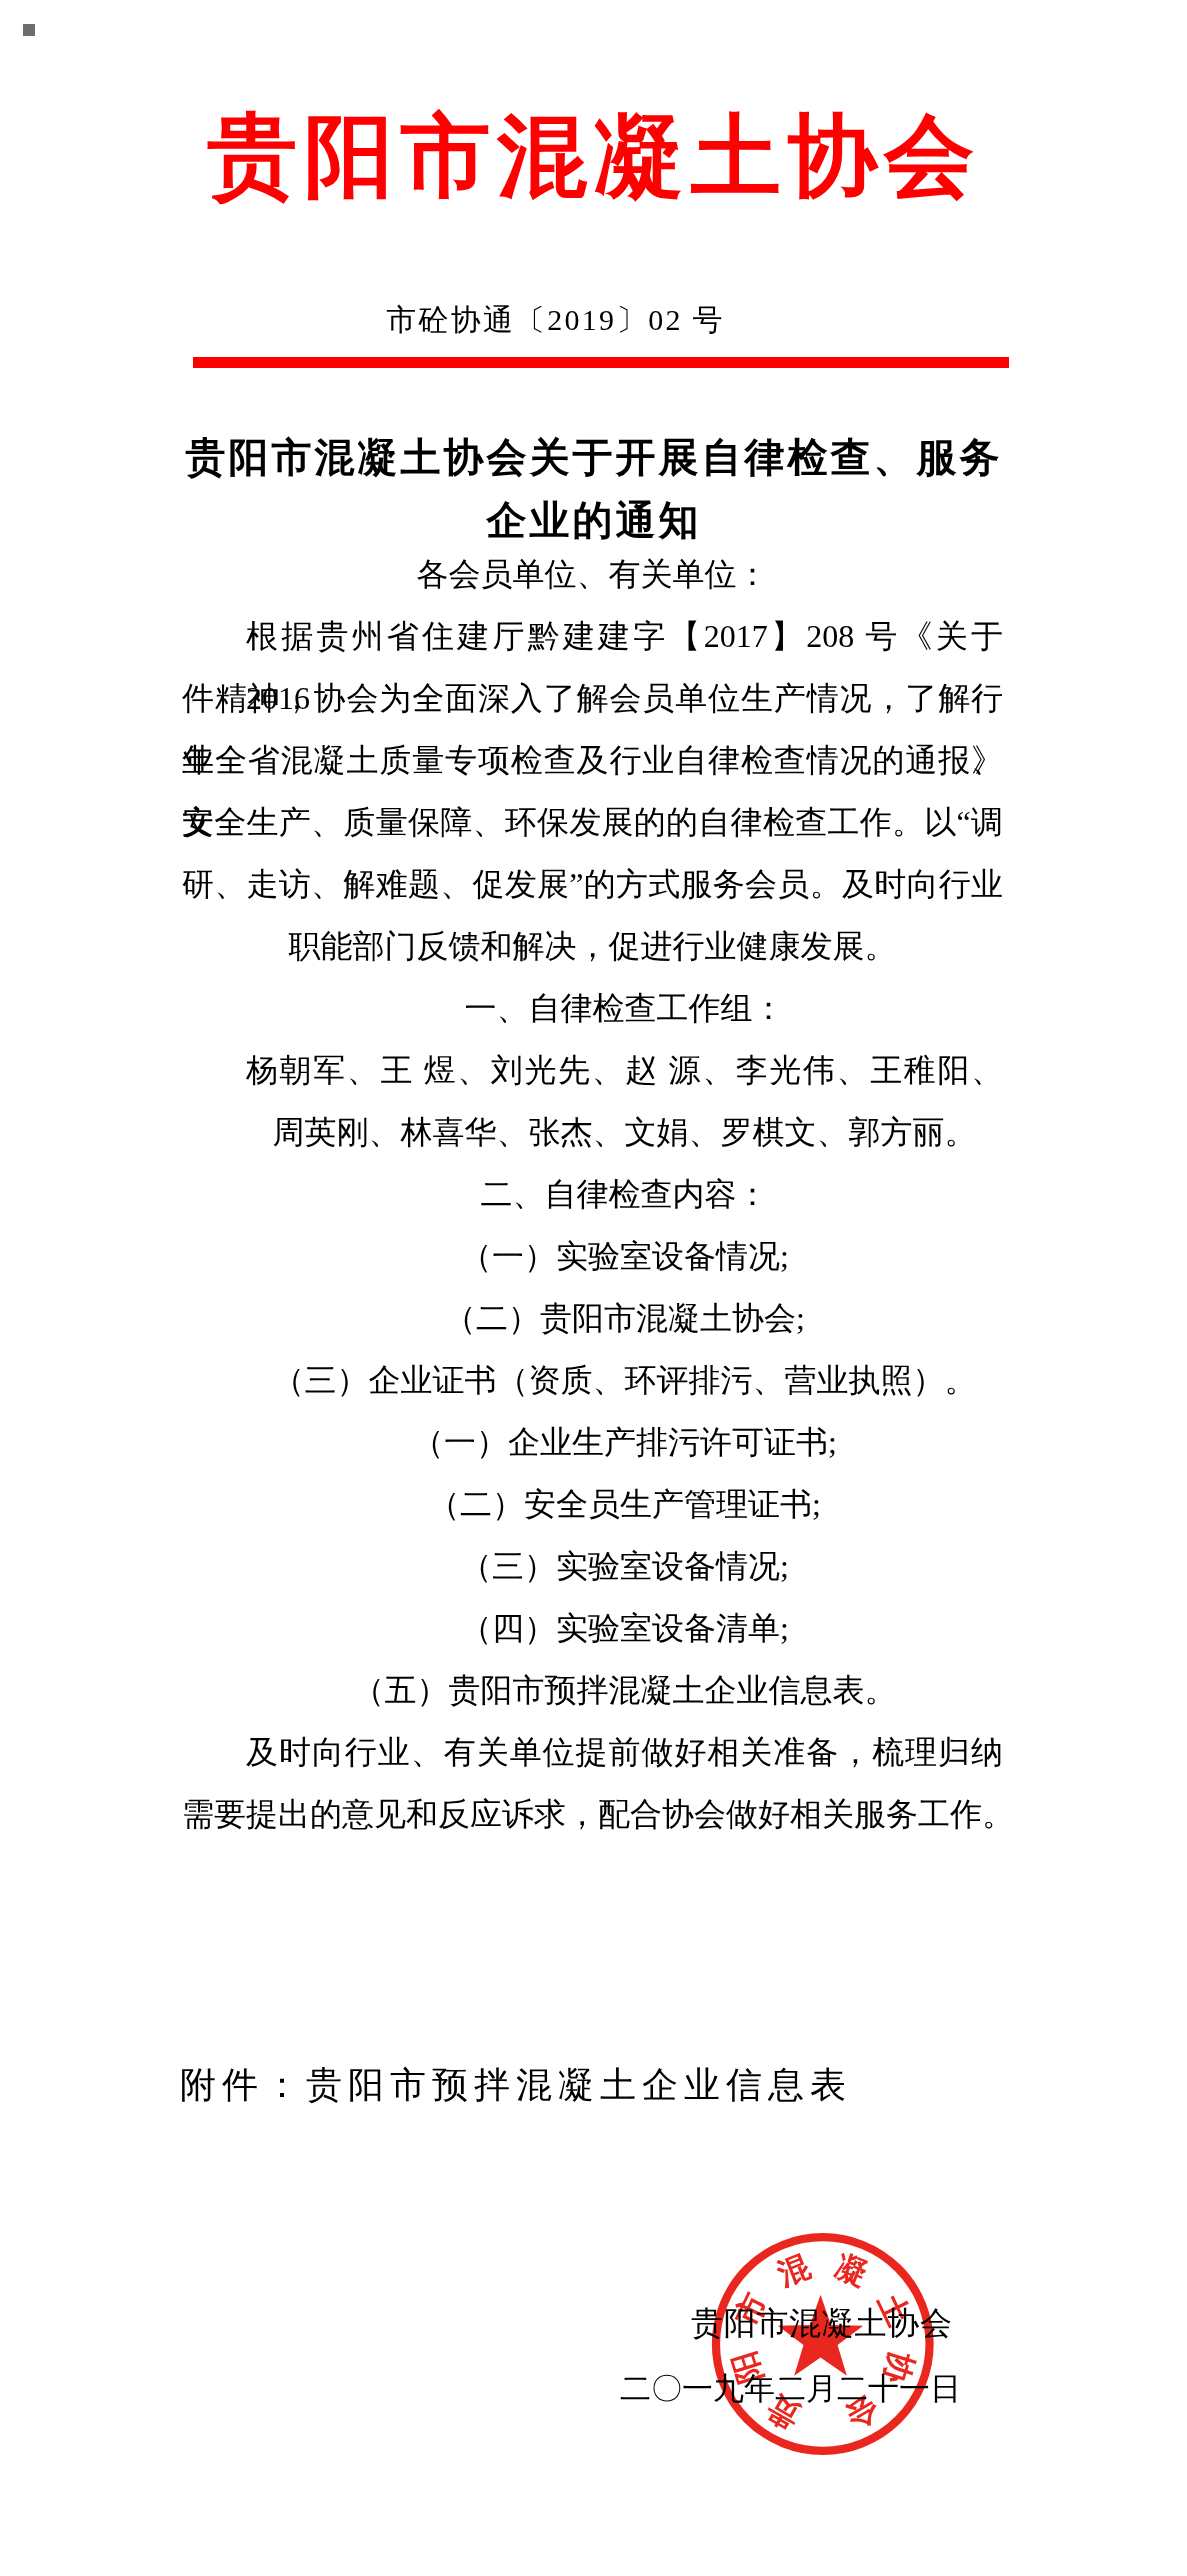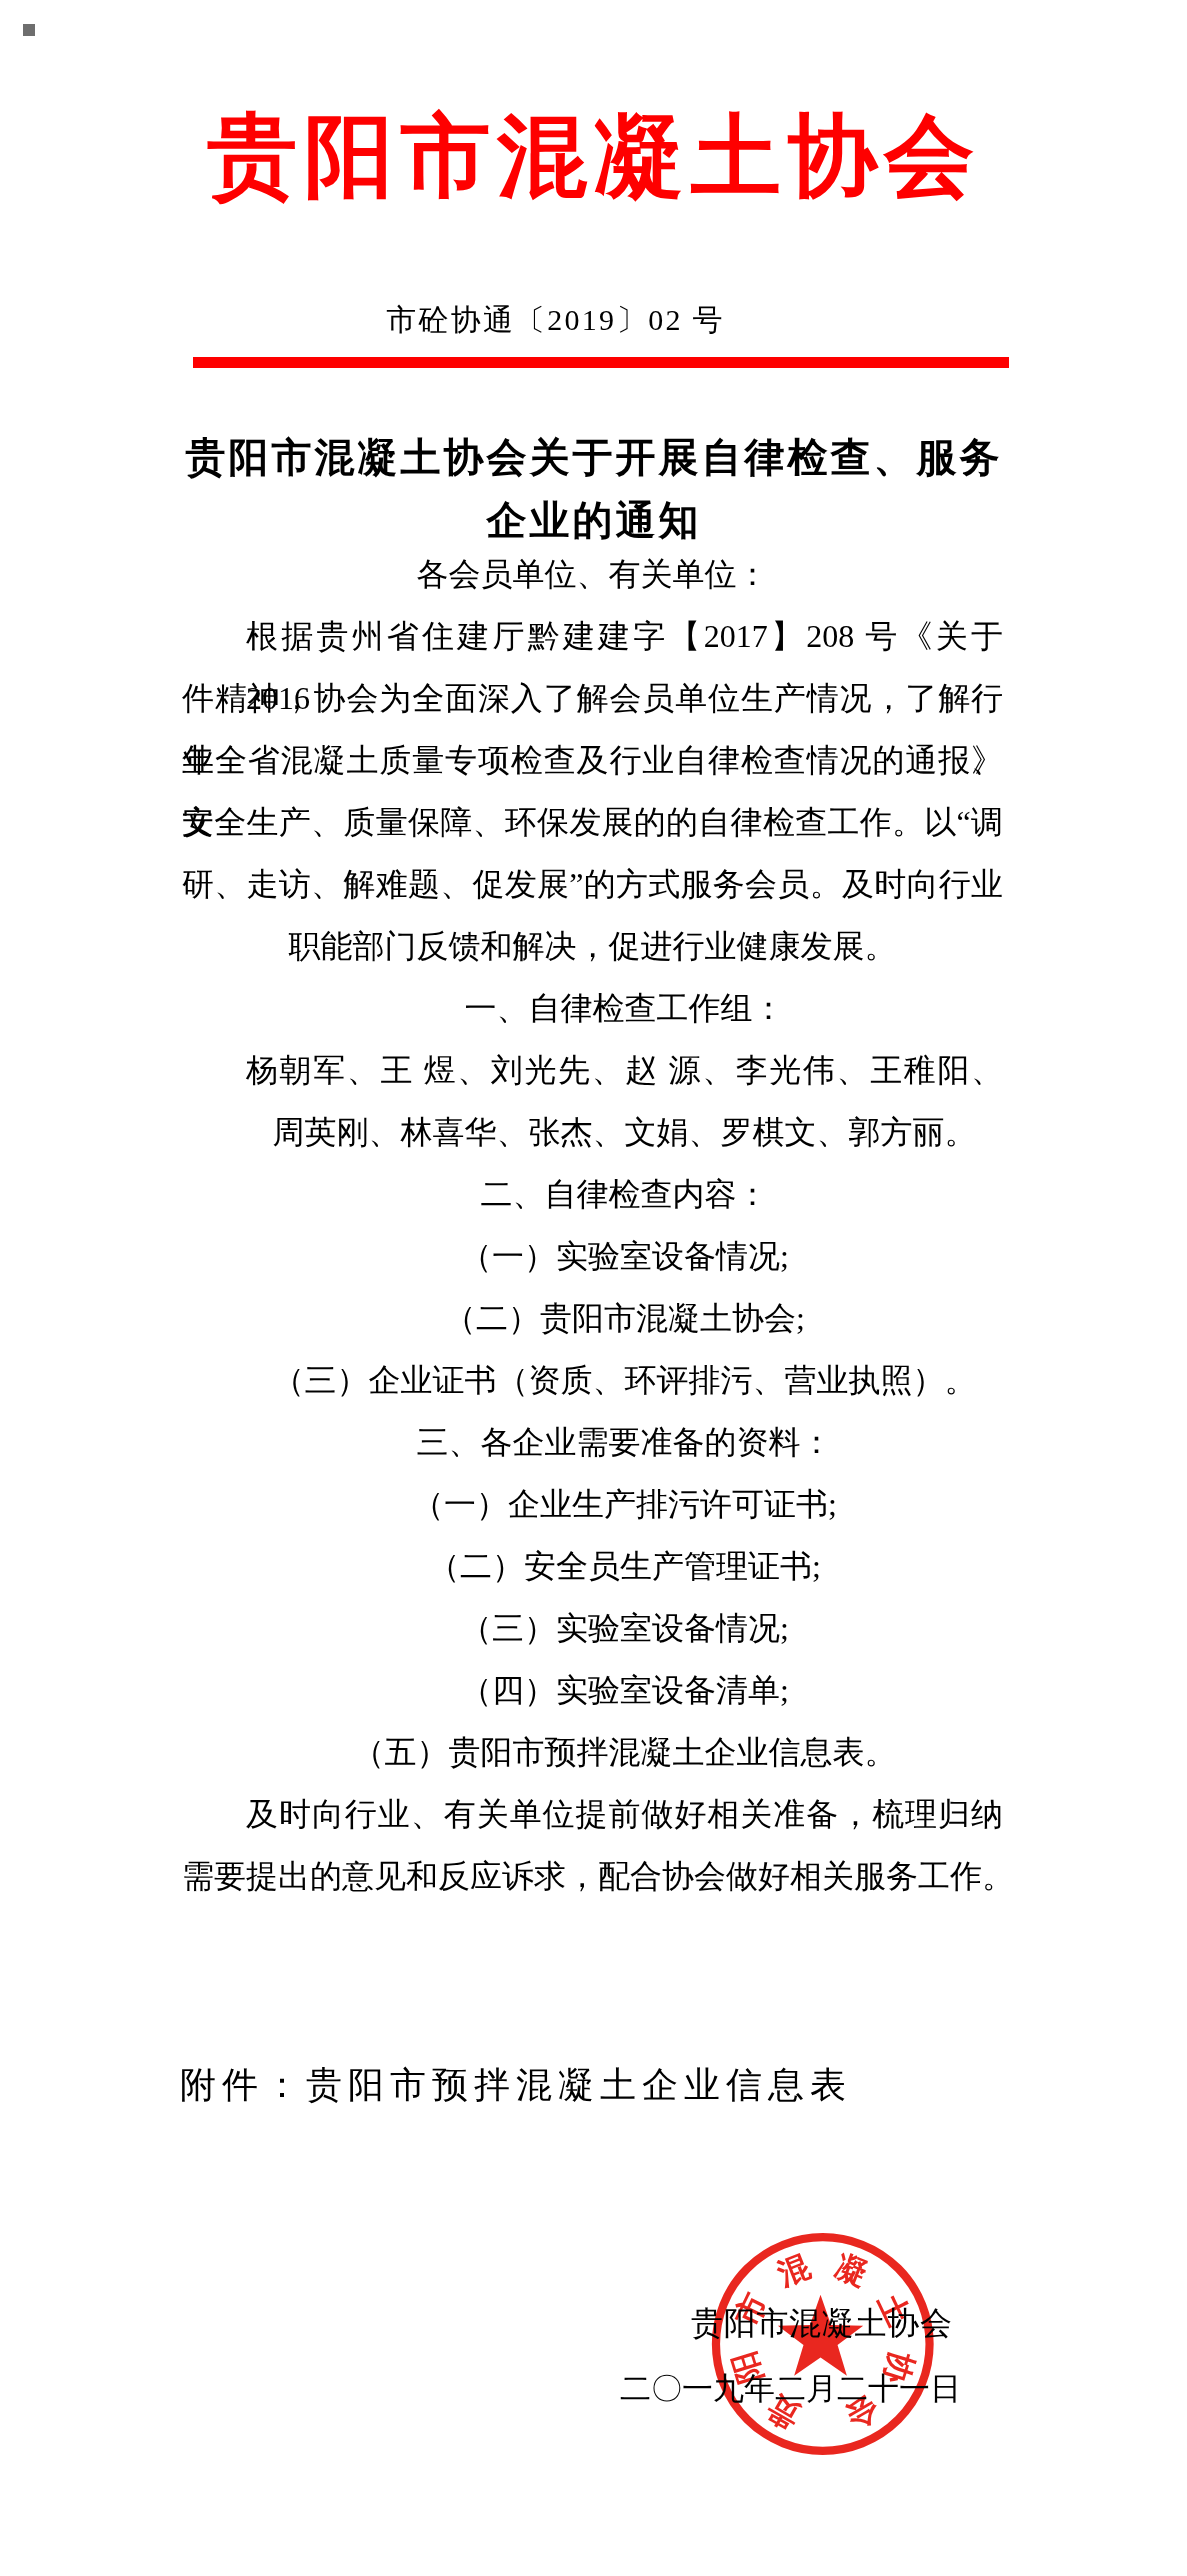--- a/index.html
+++ b/index.html
@@ -96,21 +96,20 @@
     <div class="bodyline justify" data-name="body-line">安全生产、质量保障、环保发展的的自律检查工作。以“调</div>
     <div class="bodyline justify" data-name="body-line">研、走访、解难题、促发展”的方式服务会员。及时向行业</div>
     <div class="bodyline" data-name="body-line">职能部门反馈和解决，促进行业健康发展。</div>
     <div class="bodyline indent" data-name="body-line">一、自律检查工作组：</div>
     <div class="bodyline indent justify" data-name="body-line">杨朝军、王 煜、刘光先、赵 源、李光伟、王稚阳、</div>
     <div class="bodyline indent" data-name="body-line">周英刚、林喜华、张杰、文娟、罗棋文、郭方丽。</div>
     <div class="bodyline indent" data-name="body-line">二、自律检查内容：</div>
     <div class="bodyline indent" data-name="body-line">（一）实验室设备情况;</div>
     <div class="bodyline indent" data-name="body-line">（二）贵阳市混凝土协会;</div>
     <div class="bodyline indent" data-name="body-line">（三）企业证书（资质、环评排污、营业执照）。</div>
-    <div class="bodyline indent" data-name="body-line">三、各企业需要准备的资料：</div>
     <div class="bodyline indent" data-name="body-line">（一）企业生产排污许可证书;</div>
     <div class="bodyline indent" data-name="body-line">（二）安全员生产管理证书;</div>
     <div class="bodyline indent" data-name="body-line">（三）实验室设备情况;</div>
     <div class="bodyline indent" data-name="body-line">（四）实验室设备清单;</div>
     <div class="bodyline indent" data-name="body-line">（五）贵阳市预拌混凝土企业信息表。</div>
     <div class="bodyline indent justify" data-name="body-line">及时向行业、有关单位提前做好相关准备，梳理归纳</div>
     <div class="bodyline" data-name="body-line">需要提出的意见和反应诉求，配合协会做好相关服务工作。</div>
   </div>
 
 <div class="attachment-line" data-name="attachment-line">附件：贵阳市预拌混凝土企业信息表</div>

